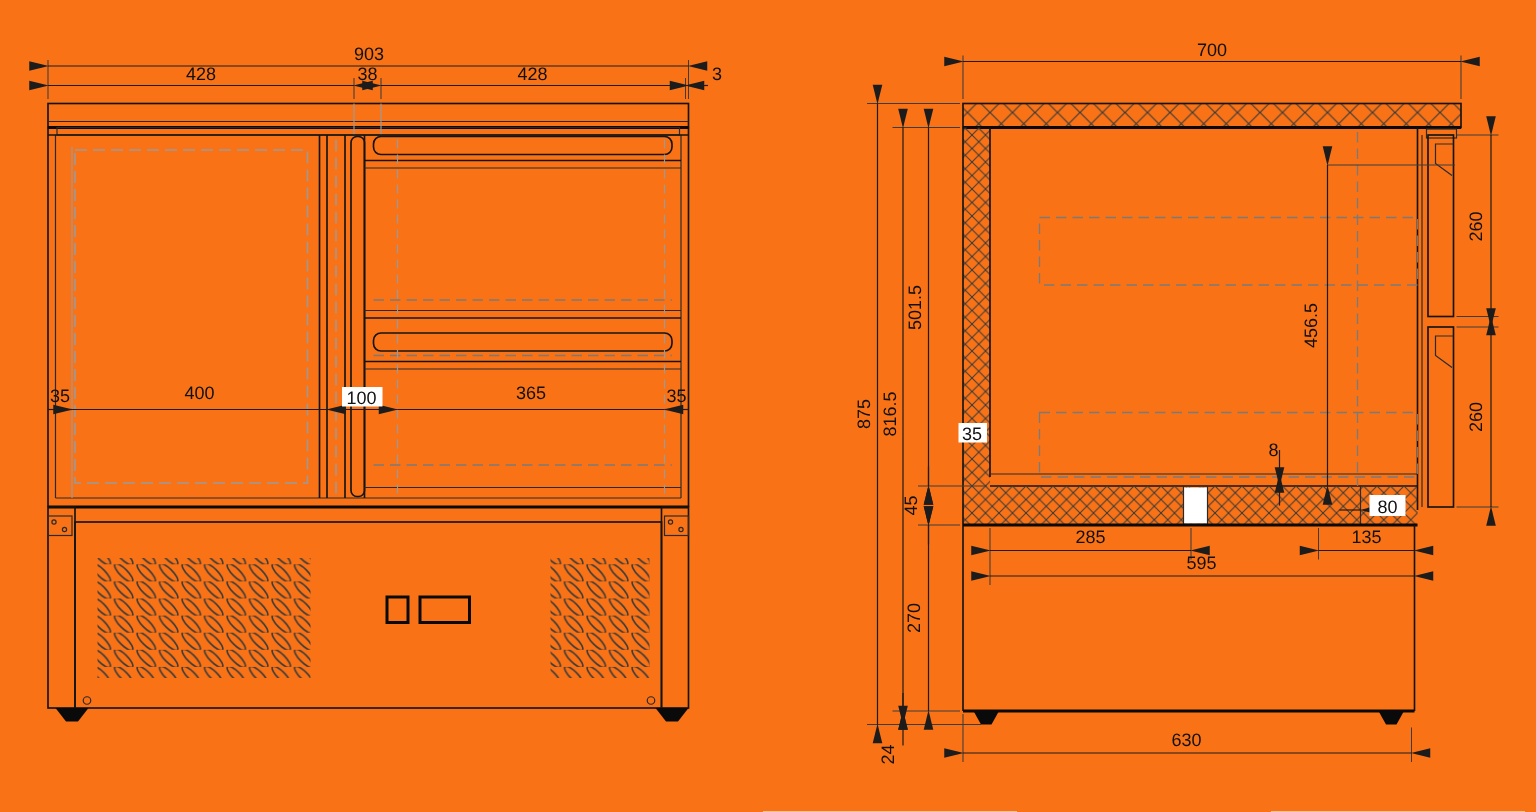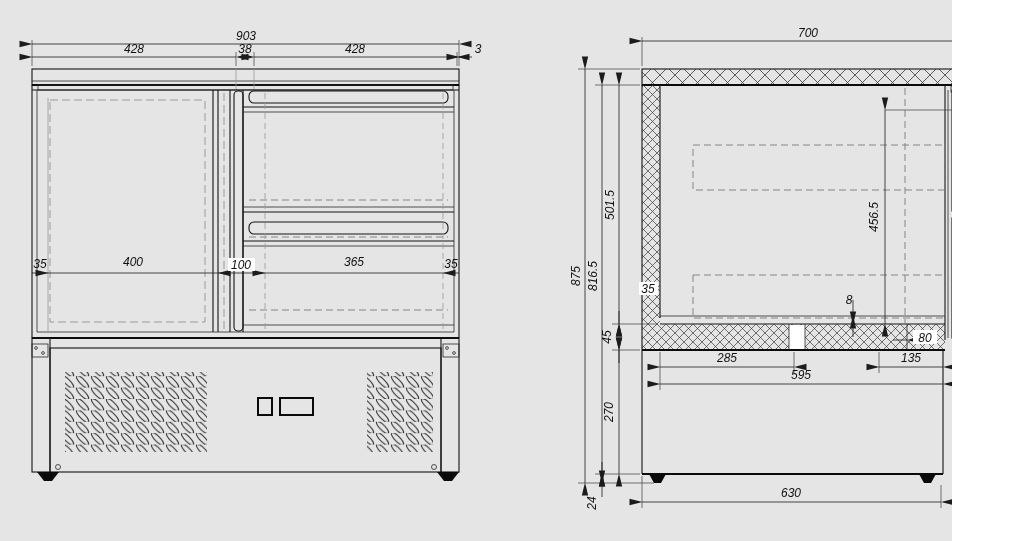--- a/index.html
+++ b/index.html
@@ -1,17 +1,17 @@
 <!DOCTYPE html>
 <html><head>
 <meta charset="utf-8">
 <style>
   html,body{margin:0;padding:0;background:#ffffff;}
-  .stage{position:relative;width:952px;height:541px;background:#e5e5e5;overflow:hidden;
-         font-family:"Liberation Sans", sans-serif;font-style:italic;}
+  .stage{position:relative;width:1024px;height:541px;background:#f97316;overflow:hidden;
+         font-family:"Liberation Sans", sans-serif;}
   svg{display:block}
   .obj{stroke:#141414;stroke-width:1.1;fill:none;}
   .obj-heavy{stroke:#0a0a0a;stroke-width:2;fill:none;}
   .obj-thin{stroke:#2a2a2a;stroke-width:0.8;fill:none;}
   .hidden-dash{stroke:#7a7a7a;stroke-width:0.9;fill:none;stroke-dasharray:7 4;}
   .gasket{stroke:#9a9a9a;stroke-width:1;fill:none;stroke-dasharray:8 4;}
   .ext{stroke:#3c3c3c;stroke-width:0.7;fill:none;}
   .ext-gray{stroke:#9a9a9a;stroke-width:0.8;fill:none;}
   .dim{stroke:#1c1c1c;stroke-width:0.8;fill:none;}
   .dim-label{font-size:12px;fill:#111;text-anchor:middle;}

